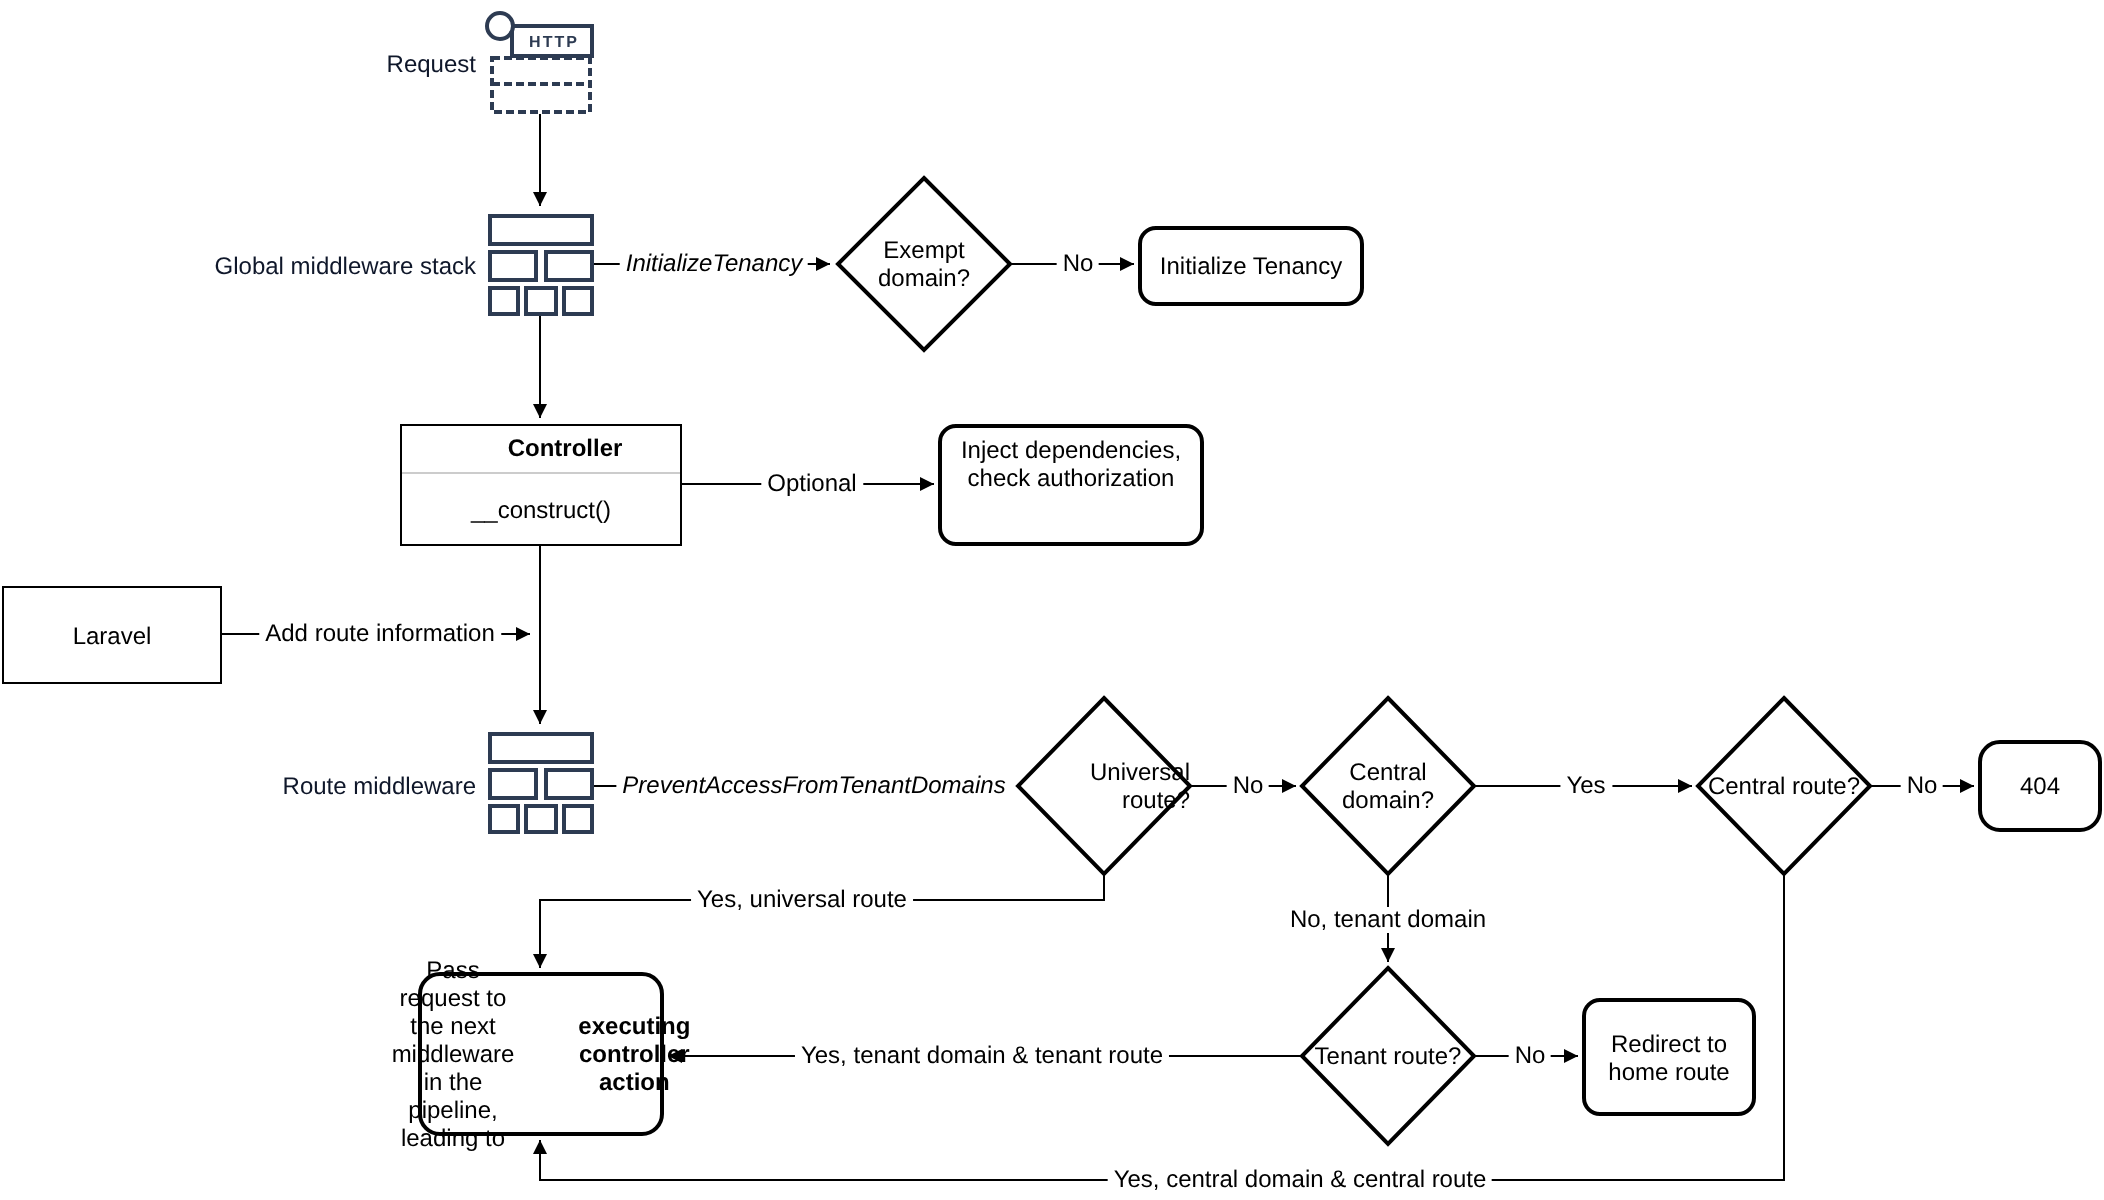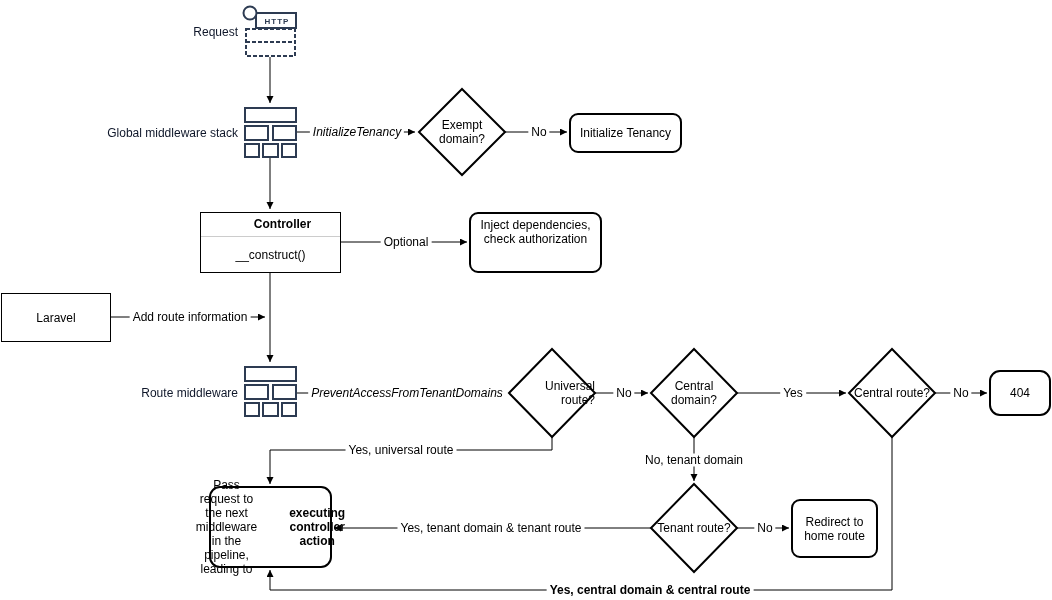--- a/index.html
+++ b/index.html
@@ -136,15 +136,15 @@
   <div class="edge-label" style="left:406px;top:242px;">Optional</div>
   <div class="edge-label" style="left:190px;top:317px;">Add route information</div>
   <div class="edge-label italic" style="left:407px;top:393px;">PreventAccessFromTenantDomains</div>
   <div class="edge-label" style="left:624px;top:393px;">No</div>
   <div class="edge-label" style="left:793px;top:393px;">Yes</div>
   <div class="edge-label" style="left:961px;top:393px;">No</div>
   <div class="edge-label" style="left:401px;top:450px;">Yes, universal route</div>
   <div class="edge-label" style="left:694px;top:460px;">No, tenant domain</div>
   <div class="edge-label" style="left:765px;top:528px;">No</div>
   <div class="edge-label" style="left:491px;top:528px;">Yes, tenant domain &amp; tenant route</div>
-  <div class="edge-label" style="left:650px;top:590px;font-weight:bold;">Yes, central domain &amp; central route</div>
+  <div class="edge-label" style="left:650px;top:590px;">Yes, central domain &amp; central route</div>
 
 </div>
 
 </body></html>

